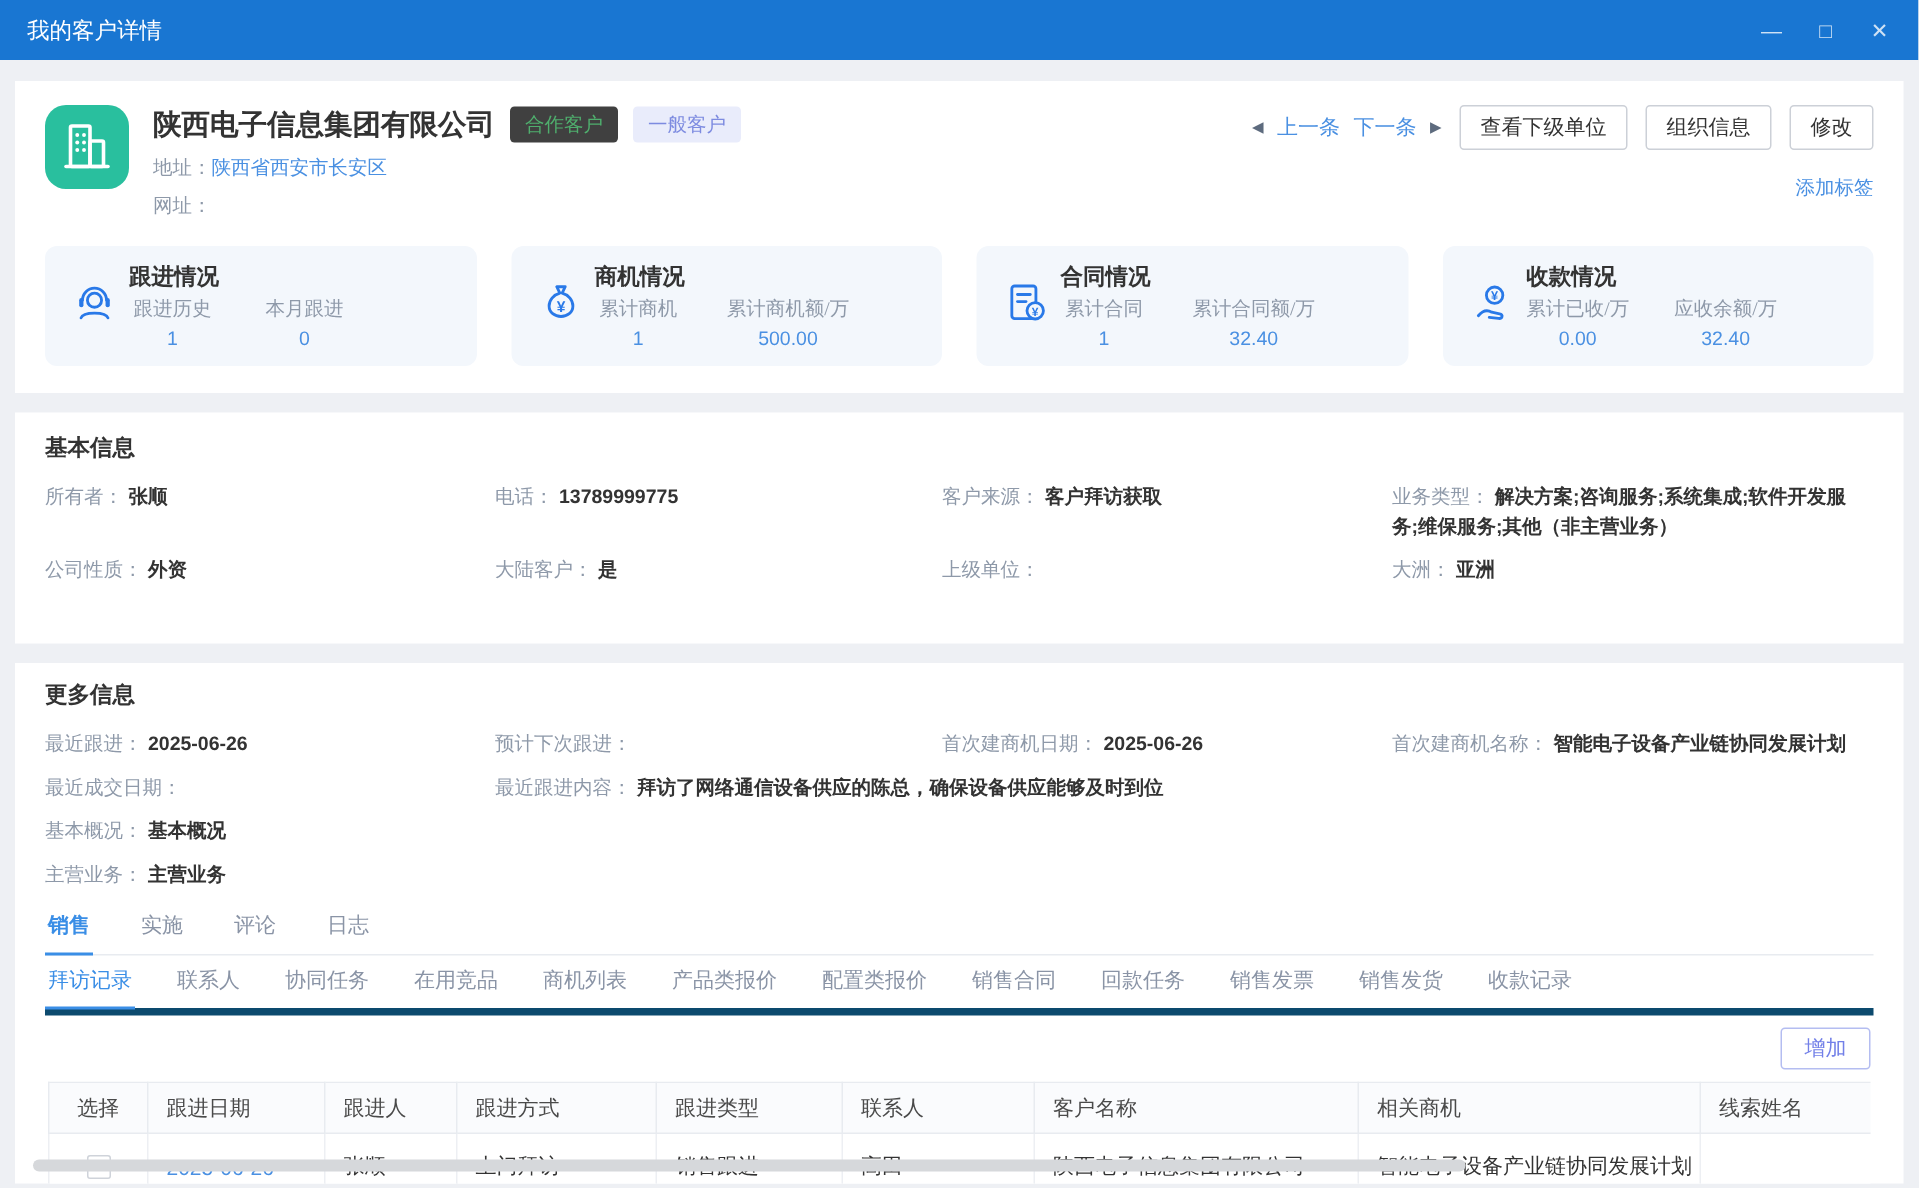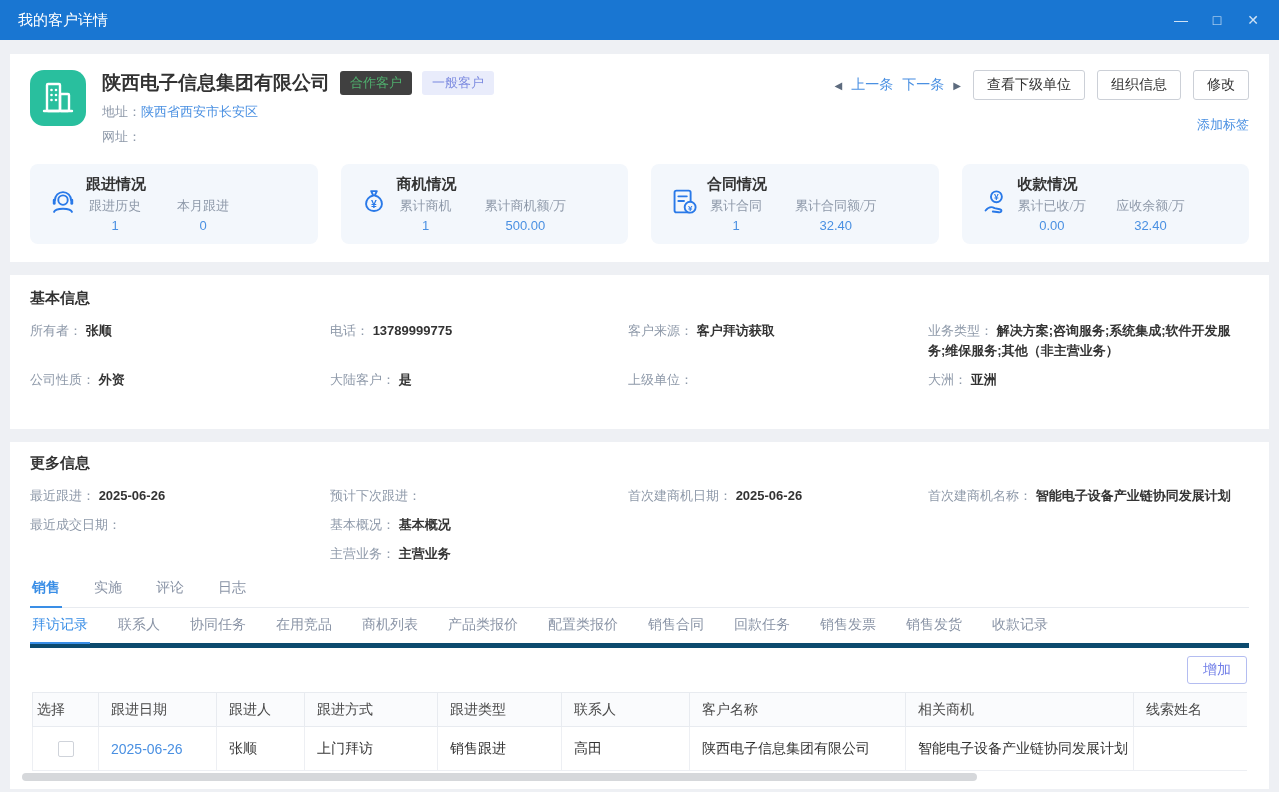--- a/index.html
+++ b/index.html
@@ -68,21 +68,21 @@
   .btn-add { background:#fff; border:1px solid #b4bdf1; color:#7380e8; font-size:14px;
              border-radius:3px; padding:4px 15px; cursor:pointer; font-family:inherit; }
 
   
   .table-wrap { height:84px; overflow:hidden; margin:0 2px; }
   table { border-collapse:collapse; table-layout:fixed; width:1235px; font-size:14px; }
   col.c0{width:66px} col.c1{width:118px} col.c2{width:88px} col.c3{width:133px}
   col.c4{width:124px} col.c5{width:128px} col.c6{width:216px} col.c7{width:228px}
   th { background:#fafbfd; font-weight:normal; color:#4a4a4a; text-align:left; height:34px;
        padding:0 12px; border:1px solid #e8ebf0; border-top:1px solid #e8ebf0; }
-  th:first-child { padding:0 4px; }
+  th:first-child { text-align:center; padding:0 4px; }
   td { height:44px; padding:0 12px; border:1px solid #edeff3; color:#333; background:#fff;
        white-space:nowrap; overflow:hidden; }
   td.center { text-align:center; }
   td .date-link { color:#4a90e2; cursor:pointer; }
   .checkbox { display:inline-block; width:16px; height:16px; border:1px solid #cfd3da;
               border-radius:2px; background:#fff; vertical-align:middle; cursor:pointer; }
 
   
   .hscrollbar { position:absolute; left:12px; bottom:8px; width:955px; height:8px;
                 background:#d6d8db; border-radius:4px; cursor:pointer; }
@@ -294,20 +294,24 @@
       <span class="f-label">首次建商机日期：</span>
       <span class="f-value">2025-06-26</span>
     </div>
     <div class="field">
       <span class="f-label">首次建商机名称：</span>
       <span class="f-value">智能电子设备产业链协同发展计划</span>
     </div>
     <div class="field">
       <span class="f-label">最近成交日期：</span>
       <span class="f-value"></span>
+    </div>
+    <div class="field span3">
+      <span class="f-label">最近跟进内容：</span>
+      <span class="f-value">拜访了网络通信设备供应的陈总，确保设备供应能够及时到位</span>
     </div>
     <div class="field">
       <span class="f-label">基本概况：</span>
       <span class="f-value">基本概况</span>
     </div>
     <div></div>
       <div></div>
       <div></div>
     <div class="field">
       <span class="f-label">主营业务：</span>

